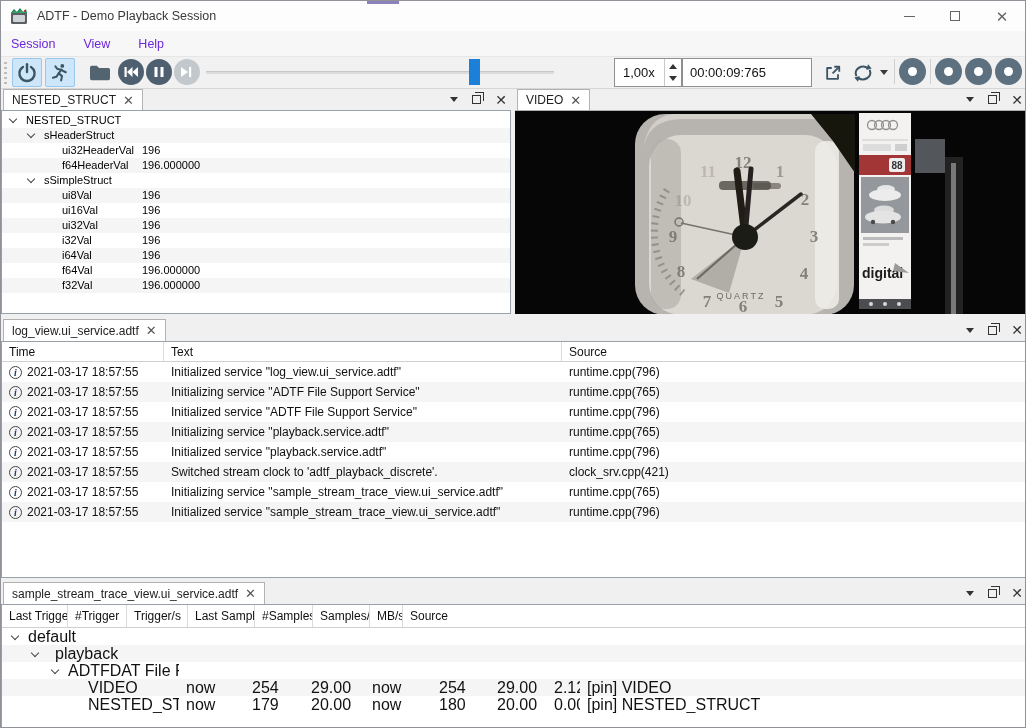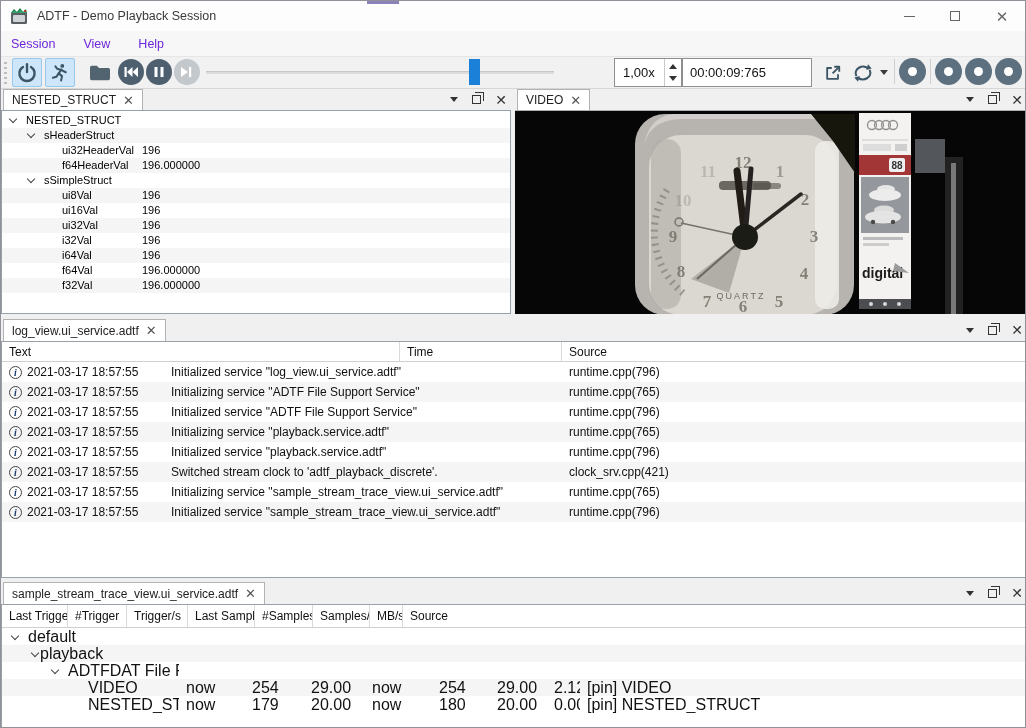--- a/index.html
+++ b/index.html
@@ -378,22 +378,22 @@
         <span class="tab-close">✕</span>
       </div>
       <div class="ph-btns" style="height:22px">
         <span class="i-menu"></span>
         <span class="i-float"></span>
         <span class="i-close">✕</span>
       </div>
     </div>
     <div class="panel-content" style="top:22px">
       <div class="thead" id="log-head">
+          <div class="hc" style="width: 162px;">Time</div>
           <div class="hc" style="width: 398px;">Text</div>
-          <div class="hc" style="width: 162px;">Time</div>
           <div class="hc" style="width: auto; flex: 1 1 0%;">Source</div>
         </div>
       <div class="trows" id="log-rows">
           <div class="trow">
             <div class="tc cell-time" style="width: 162px;">
               <span class="info-icon">i</span>
               <span>2021-03-17 18:57:55</span>
             </div>
             <div class="tc" style="width: 398px;">Initialized service "log_view.ui_service.adtf"</div>
             <div class="tc" style="flex: 1 1 0%;">runtime.cpp(796)</div>
@@ -492,21 +492,21 @@
             <div class="tc" style="width: 61px;"></div>
             <div class="tc" style="width: 67px;"></div>
             <div class="tc" style="width: 58px;"></div>
             <div class="tc" style="width: 57px;"></div>
             <div class="tc" style="width: 33px;"></div>
             <div class="tc" style="width: auto; flex: 1 1 0%;"></div>
           </div>
           <div class="trow">
             <div class="tc stream-cell" style="width: 177px; padding-left: 0px;">
               <span class="chev" style="left: 30px;"></span>
-              <span style="position: absolute; left: 38px; white-space: nowrap;">playback</span>
+              <span style="position: absolute; left: 53px; white-space: nowrap;">playback</span>
             </div>
             <div class="tc" style="width: 66px;"></div>
             <div class="tc" style="width: 59px;"></div>
             <div class="tc" style="width: 61px;"></div>
             <div class="tc" style="width: 67px;"></div>
             <div class="tc" style="width: 58px;"></div>
             <div class="tc" style="width: 57px;"></div>
             <div class="tc" style="width: 33px;"></div>
             <div class="tc" style="width: auto; flex: 1 1 0%;"></div>
           </div>

